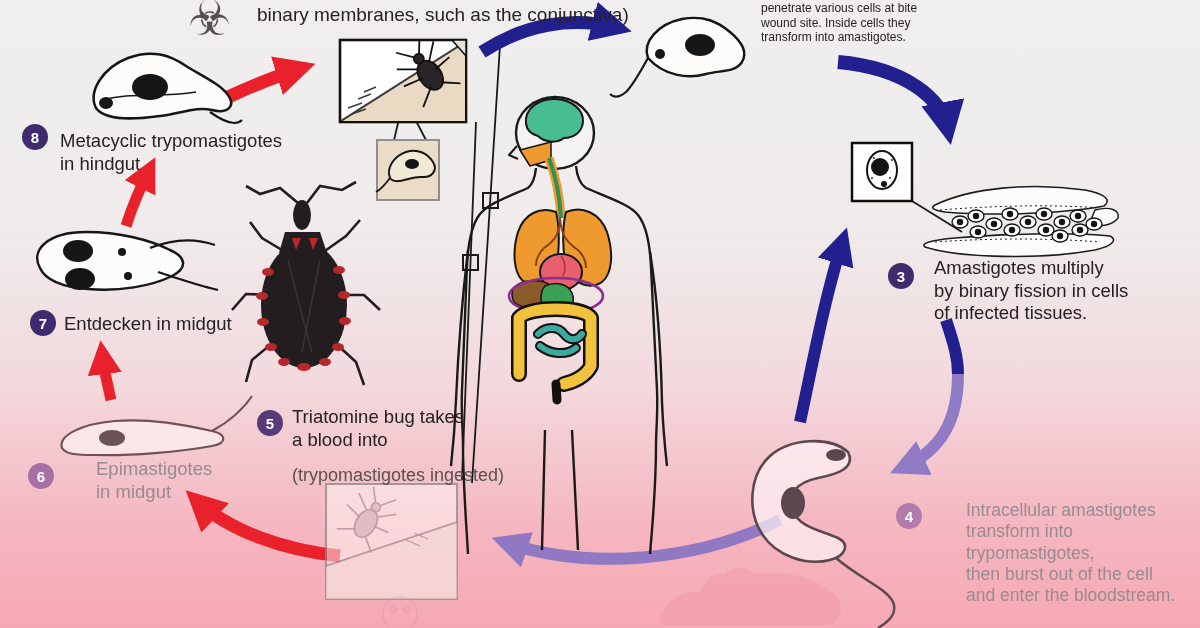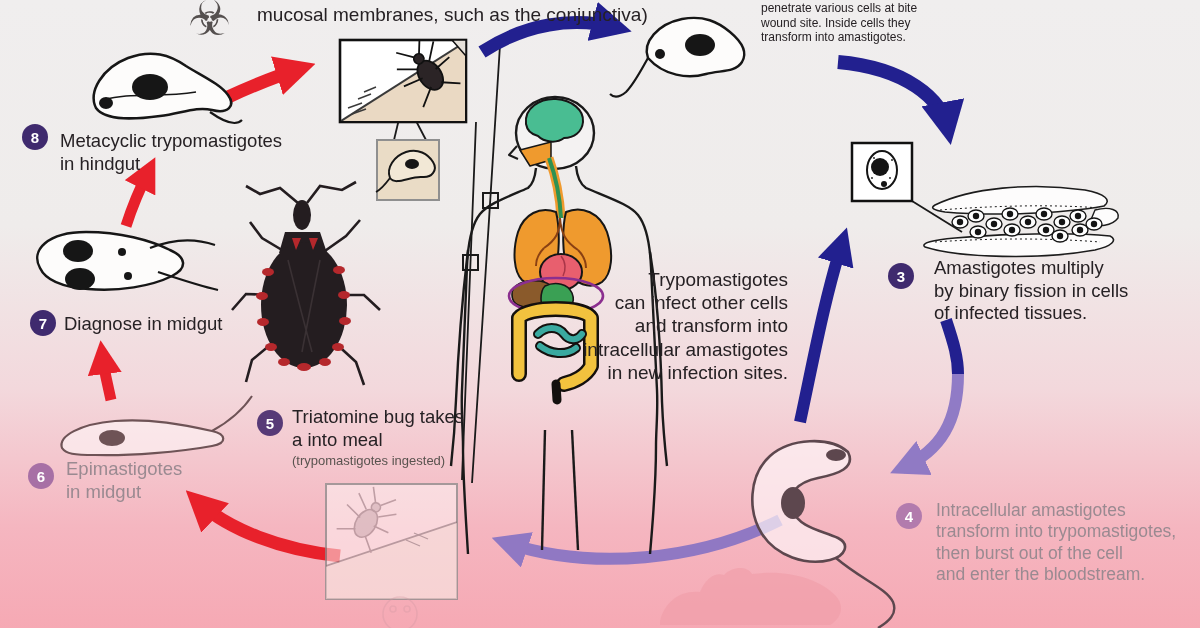--- a/index.html
+++ b/index.html
@@ -9,22 +9,22 @@
     background:linear-gradient(180deg,#f0eeee 0%,#efeceb 36%,#f3d8dc 62%,#f5b6c0 84%,#f6a9b4 100%);
   }
   #art{position:absolute;left:0;top:0;}
   .st-red{stroke:var(--arrow-red,#e8212b);}
   .st-navy{stroke:var(--arrow-navy,#22208f);}
   .st-purple{stroke:var(--arrow-purple,#8672c4);}
   .mk-red{fill:var(--arrow-red,#e8212b);}
   .mk-navy{fill:var(--arrow-navy,#22208f);}
   .mk-purple{fill:var(--arrow-purple,#8672c4);}
   .txt{position:absolute;color:var(--text-dark,#262124);font-size:18.5px;line-height:1.22;white-space:pre-line;}
-  .txt.small{font-size:13px;color:#59534f;}
-  .txt.faded{color:var(--text-faded,#9a8a91);}
+  .txt.small{font-size:18px;color:#59534f;margin-top:12px;}
+  .txt.faded{color:var(--text-faded,#9a8a91);margin-left:30px;}
   .txt.right{text-align:right;}
   .badge{
     position:absolute;width:26px;height:26px;border-radius:50%;
     display:flex;align-items:center;justify-content:center;
     color:#fff;font-weight:bold;font-size:15px;
   }
   .badge.dark{background:var(--badge-dark,#3f2a6e);}
   .badge.mid{background:var(--badge-mid,#573a77);}
   .badge.faded4{background:#b27bad;}
   .badge.faded6{background:#a770a5;}
@@ -283,44 +283,39 @@
           <circle cx="393" cy="609" r="3"></circle>
           <circle cx="407" cy="609" r="3"></circle>
       </g>
     </g>
 
     <path opacity="0.55" fill="#ef9aa6" d="M 660,622 C 664,602 680,590 700,592 C 705,580 714,572 724,575 C 733,566 747,566 752,574 C 790,569 820,580 835,595 C 845,605 842,618 830,625 L 660,625 Z"></path>
   </svg>
 
   <div id="biohazard">☣</div>
 
-  <div class="txt" style="left:257px;top:3px;font-size:19px;">mucosal membranes, such as the conjunctiva)</div>
+  <div class="txt" style="left:257px;top:3px;font-size:19px;">binary membranes, such as the conjunctiva)</div>
   <div class="txt" style="left:761px;top:1px;font-size:12px;">penetrate various cells at bite
 wound site.  Inside cells they
 transform into amastigotes.</div>
-  <div class="txt right" style="left:556px;top:268px;width:232px;font-size:19px;">Trypomastigotes
-can infect other cells
-and transform into
-intracellular amastigotes
-in new infection sites.</div>
 
   <div class="badge dark" style="left:22px;top:124px;">8</div>
   <div class="txt" style="left:60px;top:130px;">Metacyclic trypomastigotes
 in hindgut</div>
 
   <div class="badge dark" style="left:30px;top:310px;">7</div>
-  <div class="txt" style="left:64px;top:313px;">Diagnose in midgut</div>
+  <div class="txt" style="left:64px;top:313px;">Entdecken in midgut</div>
 
   <div class="badge faded6" style="left:28px;top:463px;">6</div>
   <div class="txt faded" style="left:66px;top:458px;">Epimastigotes
 in midgut</div>
 
   <div class="badge mid" style="left:257px;top:410px;">5</div>
   <div class="txt" style="left:292px;top:406px;">Triatomine bug takes
-a into meal</div>
+a blood into</div>
   <div class="txt small" style="left:292px;top:453px;">(trypomastigotes ingested)</div>
 
   <div class="badge dark" style="left:888px;top:263px;">3</div>
   <div class="txt" style="left:934px;top:257px;">Amastigotes multiply
 by binary fission in cells
 of infected tissues.</div>
 
   <div class="badge faded4" style="left:896px;top:503px;">4</div>
   <div class="txt faded" style="left:936px;top:500px;font-size:17.5px;">Intracellular amastigotes
 transform into trypomastigotes,

